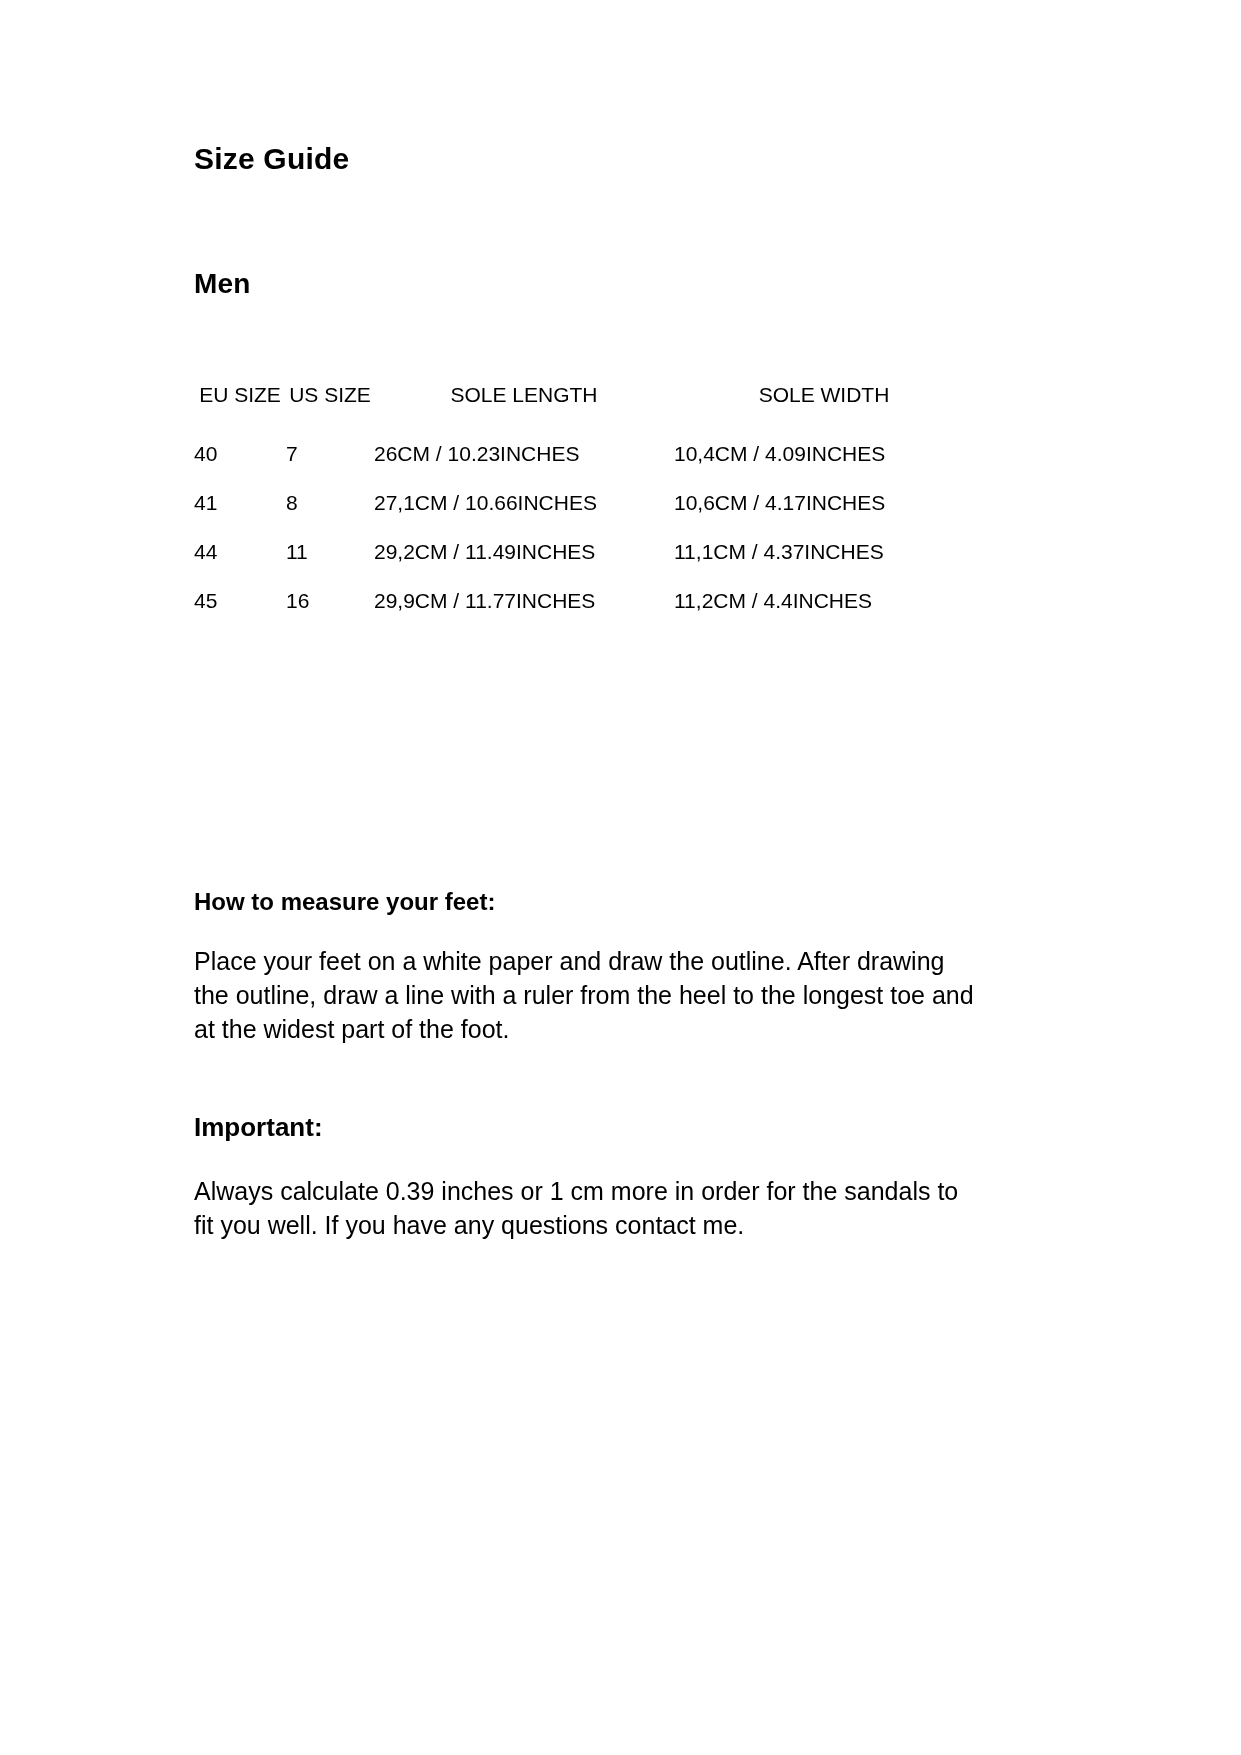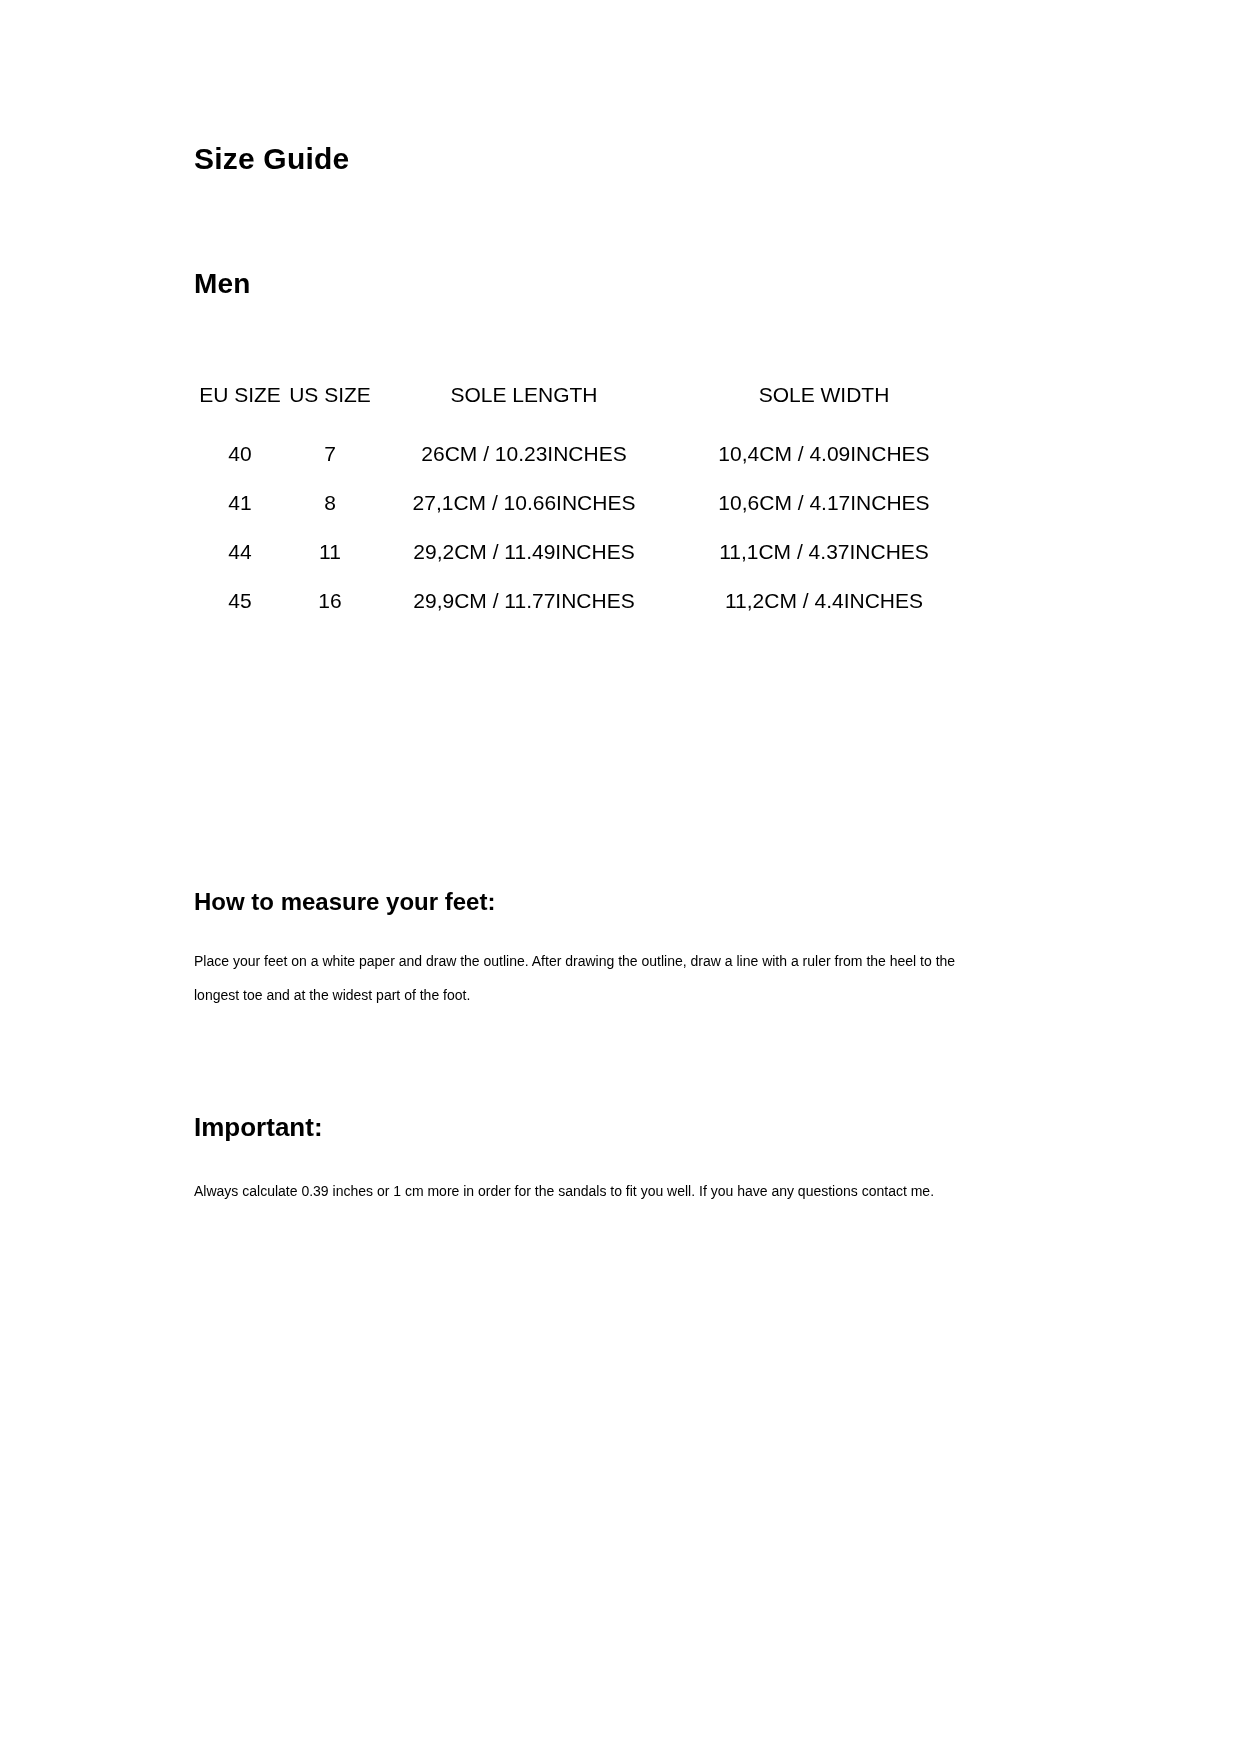--- a/index.html
+++ b/index.html
@@ -59,21 +59,21 @@
     font-weight: normal;
   }
   table.size-table th {
     font-weight: normal;
     padding: 0 0 22px 0;
     text-align: center;
     white-space: nowrap;
   }
   table.size-table td {
     padding: 13px 0 12px 0;
-    text-align: center;
+    text-align: left;
     white-space: nowrap;
   }
   th.col-eu, td.col-eu { width: 92px; }
   th.col-us, td.col-us { width: 88px; }
   th.col-len, td.col-len { width: 300px; }
   th.col-wid, td.col-wid { width: 300px; }
   td.col-len, th.col-len { padding-left: 20px; }
   td.col-wid, th.col-wid { padding-left: 20px; }
 
   h3.sub-heading {
@@ -81,21 +81,21 @@
     font-weight: bold;
     margin: 0;
     padding: 0;
     position: absolute;
     left: 0;
   }
   #how-heading { top: 888px; }
   #important-heading { top: 1112px; font-size: 26px; }
 
   p.body-text {
-    font-size: 14px;
+    font-size: 25px;
     line-height: 34px;
     margin: 0;
     padding: 0;
     position: absolute;
     left: 0;
     width: 780px;
   }
   #how-text { top: 944px; }
   #important-text { top: 1174px; }
 </style>

